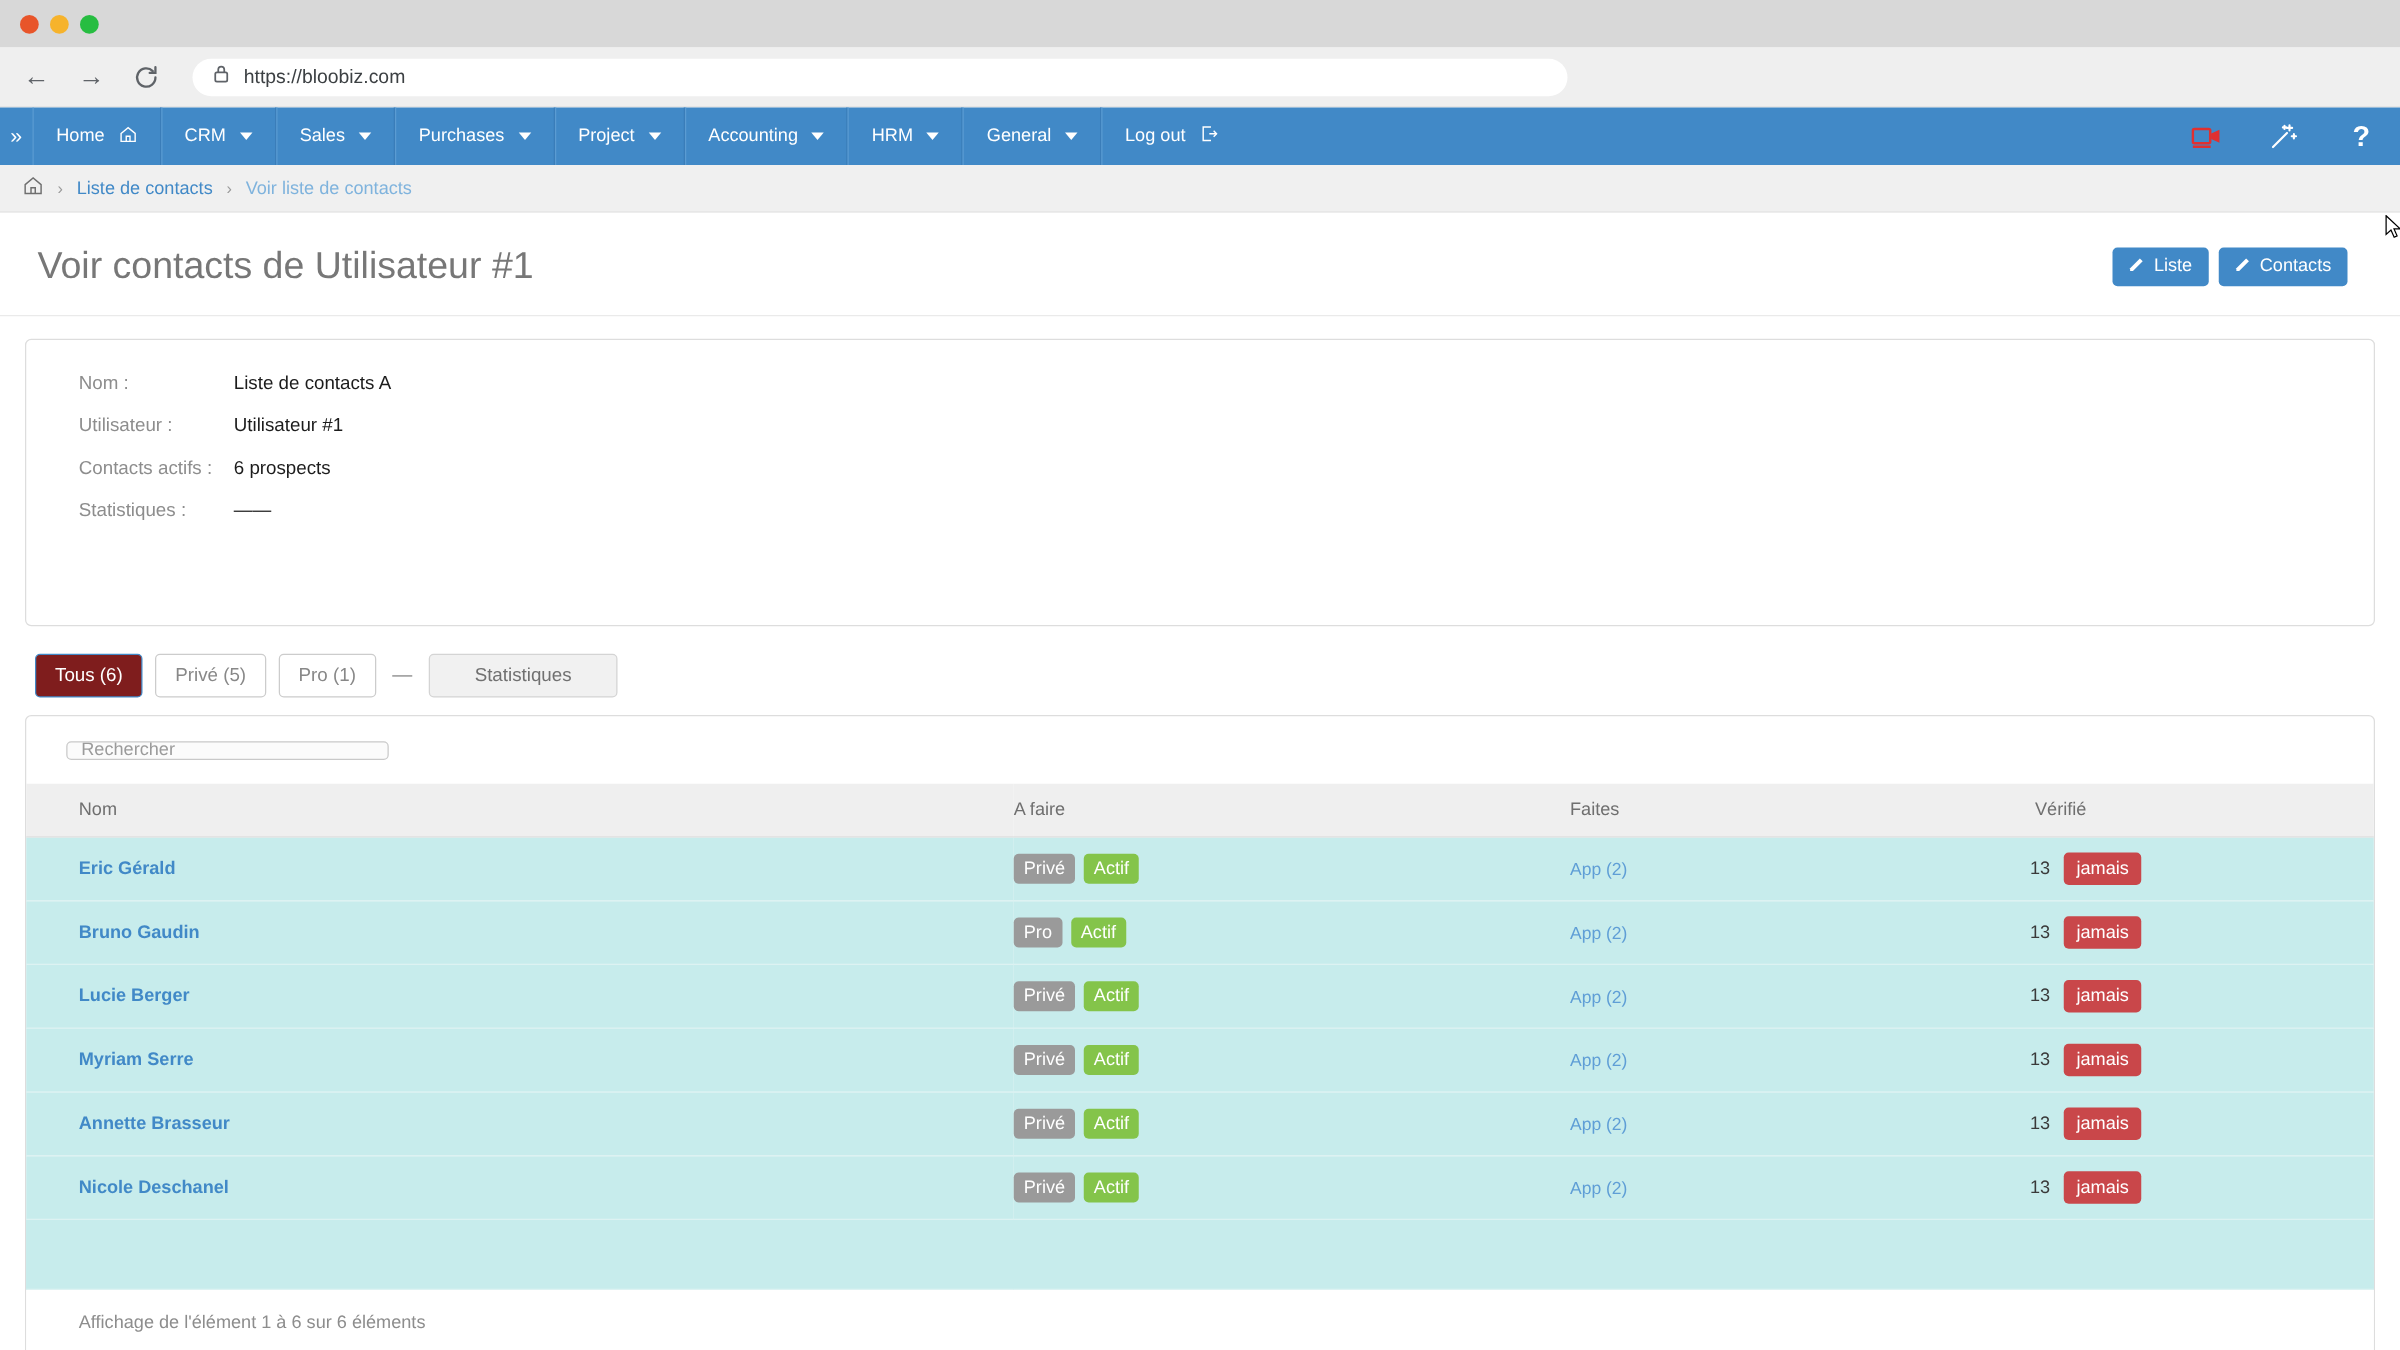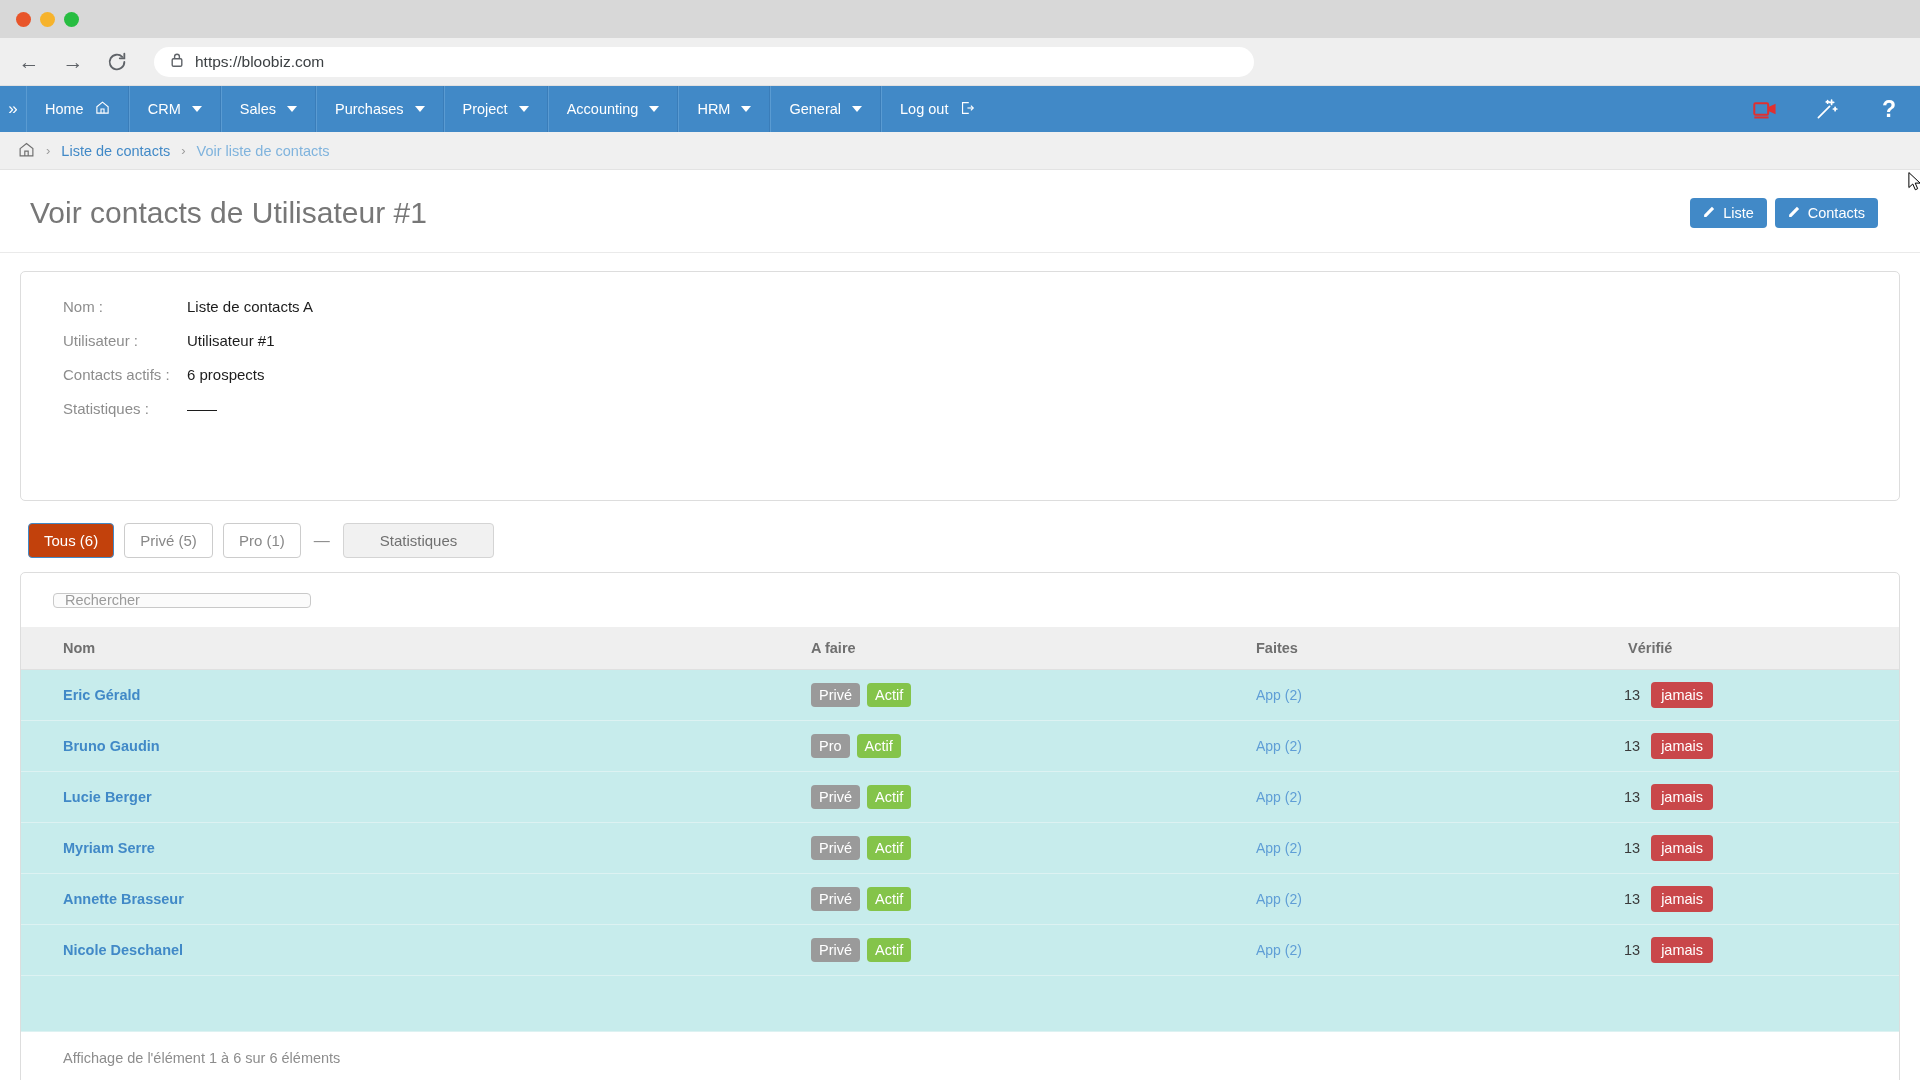--- a/index.html
+++ b/index.html
@@ -98,38 +98,38 @@
   
   .tabs-row {
     display: flex; align-items: center; gap: 10px;
     margin: 22px 0 0 28px;
   }
   .tab-btn {
     border: 1px solid #cccccc; background: #ffffff; color: #888888;
     border-radius: 4px; padding: 8px 15px; font-size: 15px;
     font-family: inherit; cursor: pointer;
   }
-  .tab-btn.active { background: #c2410c; border-color: #4189c7; color: #ffffff; }
+  .tab-btn.active { background: #7f1d1d; border-color: #4189c7; color: #ffffff; }
   .tab-btn.stat { background: #f1f1f1; border-color: #d4d4d4; color: #707070; padding: 8px 36px; }
   .tabs-dash { color: #8d8d8d; font-size: 16px; margin: 0 3px; }
 
   
   .table-panel { margin: 14px 20px 0 20px; padding: 18px 0 0 0; }
   .search-wrap { padding: 0 0 18px 32px; }
   .search-input {
     width: 258px; height: 15px; border: 1px solid #c9c9c9; border-radius: 4px;
     background: #fbfbfb; padding: 0 11px; font-size: 14.5px; color: #555;
     font-family: inherit;
   }
   .search-input::placeholder { color: #9b9b9b; }
 
   table { width: 100%; border-collapse: collapse; }
   thead tr { background: #efefef; }
   th {
-    text-align: left; font-size: 14.5px; color: #6f6f6f; font-weight: bold;
+    text-align: left; font-size: 14.5px; color: #6f6f6f; font-weight: normal;
     padding: 13px 0 13px 0; border-bottom: 1px solid #e0e0e0;
   }
   th.c-nom { padding-left: 42px; width: 790px; }
   th.c-afaire { width: 445px; }
   th.c-faites { width: 368px; }
   th.c-verifie { padding-left: 4px; }
   tbody tr { background: #c7ecec; border-bottom: 1px solid #ddf2f2; }
   td { padding: 12px 0; font-size: 14.5px; vertical-align: middle; }
   td.c-nom { padding-left: 42px; }
   .row-link { color: #4189c7; font-weight: bold; font-size: 14.5px; }

